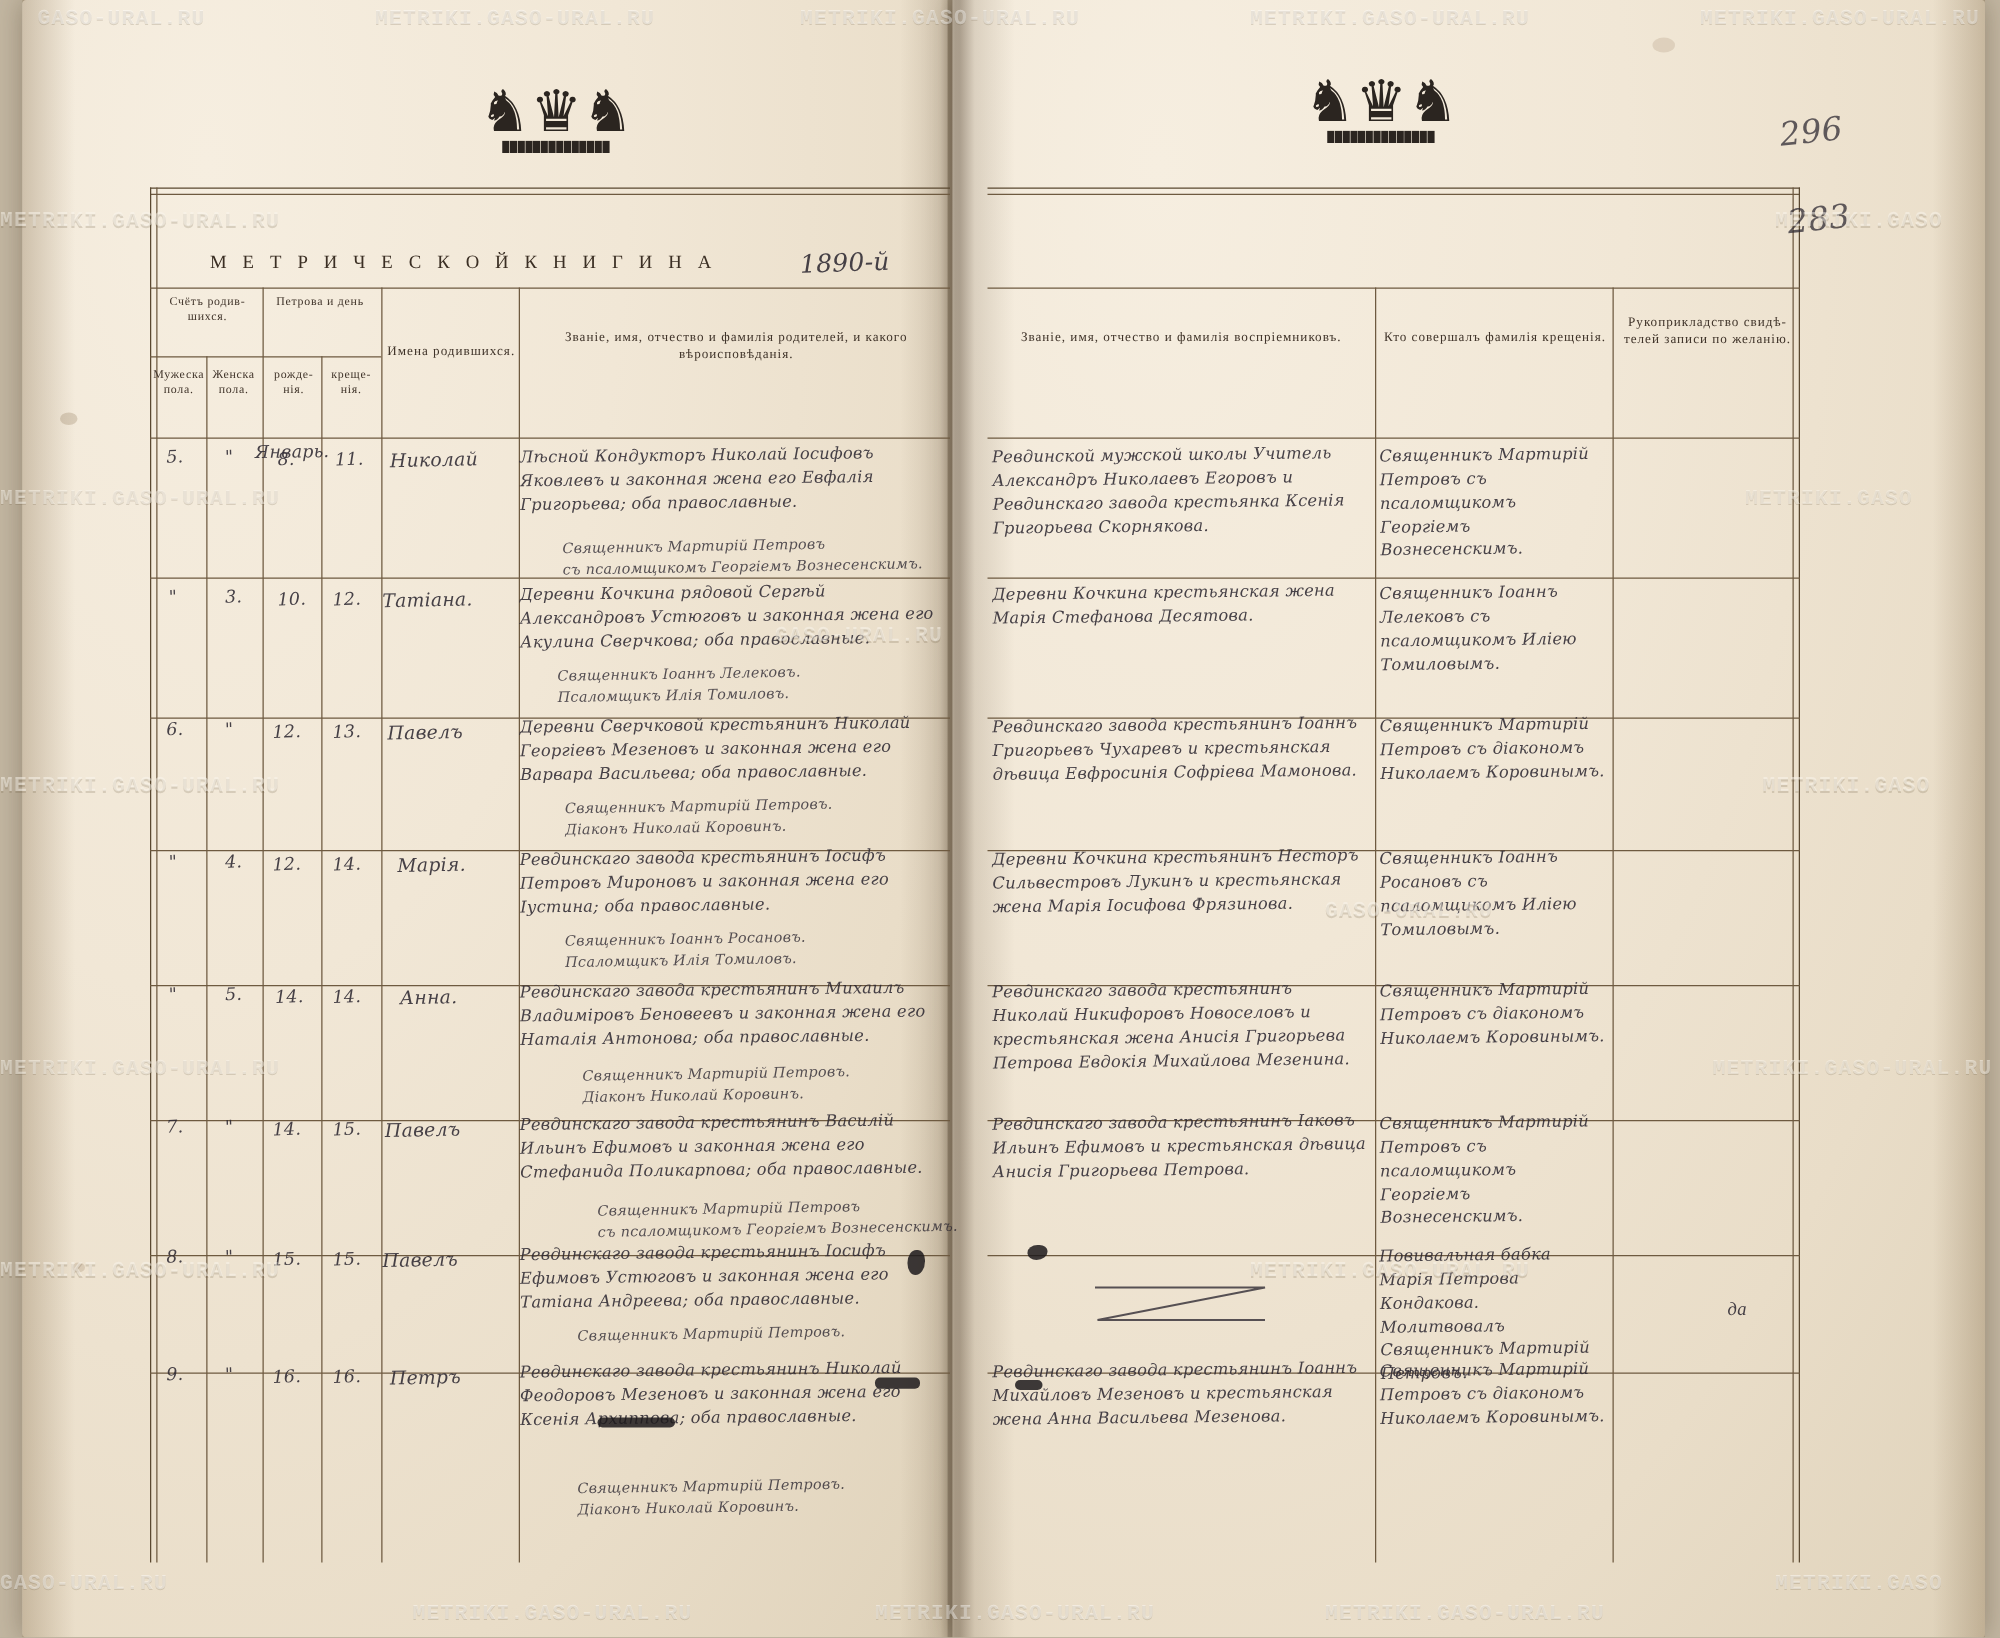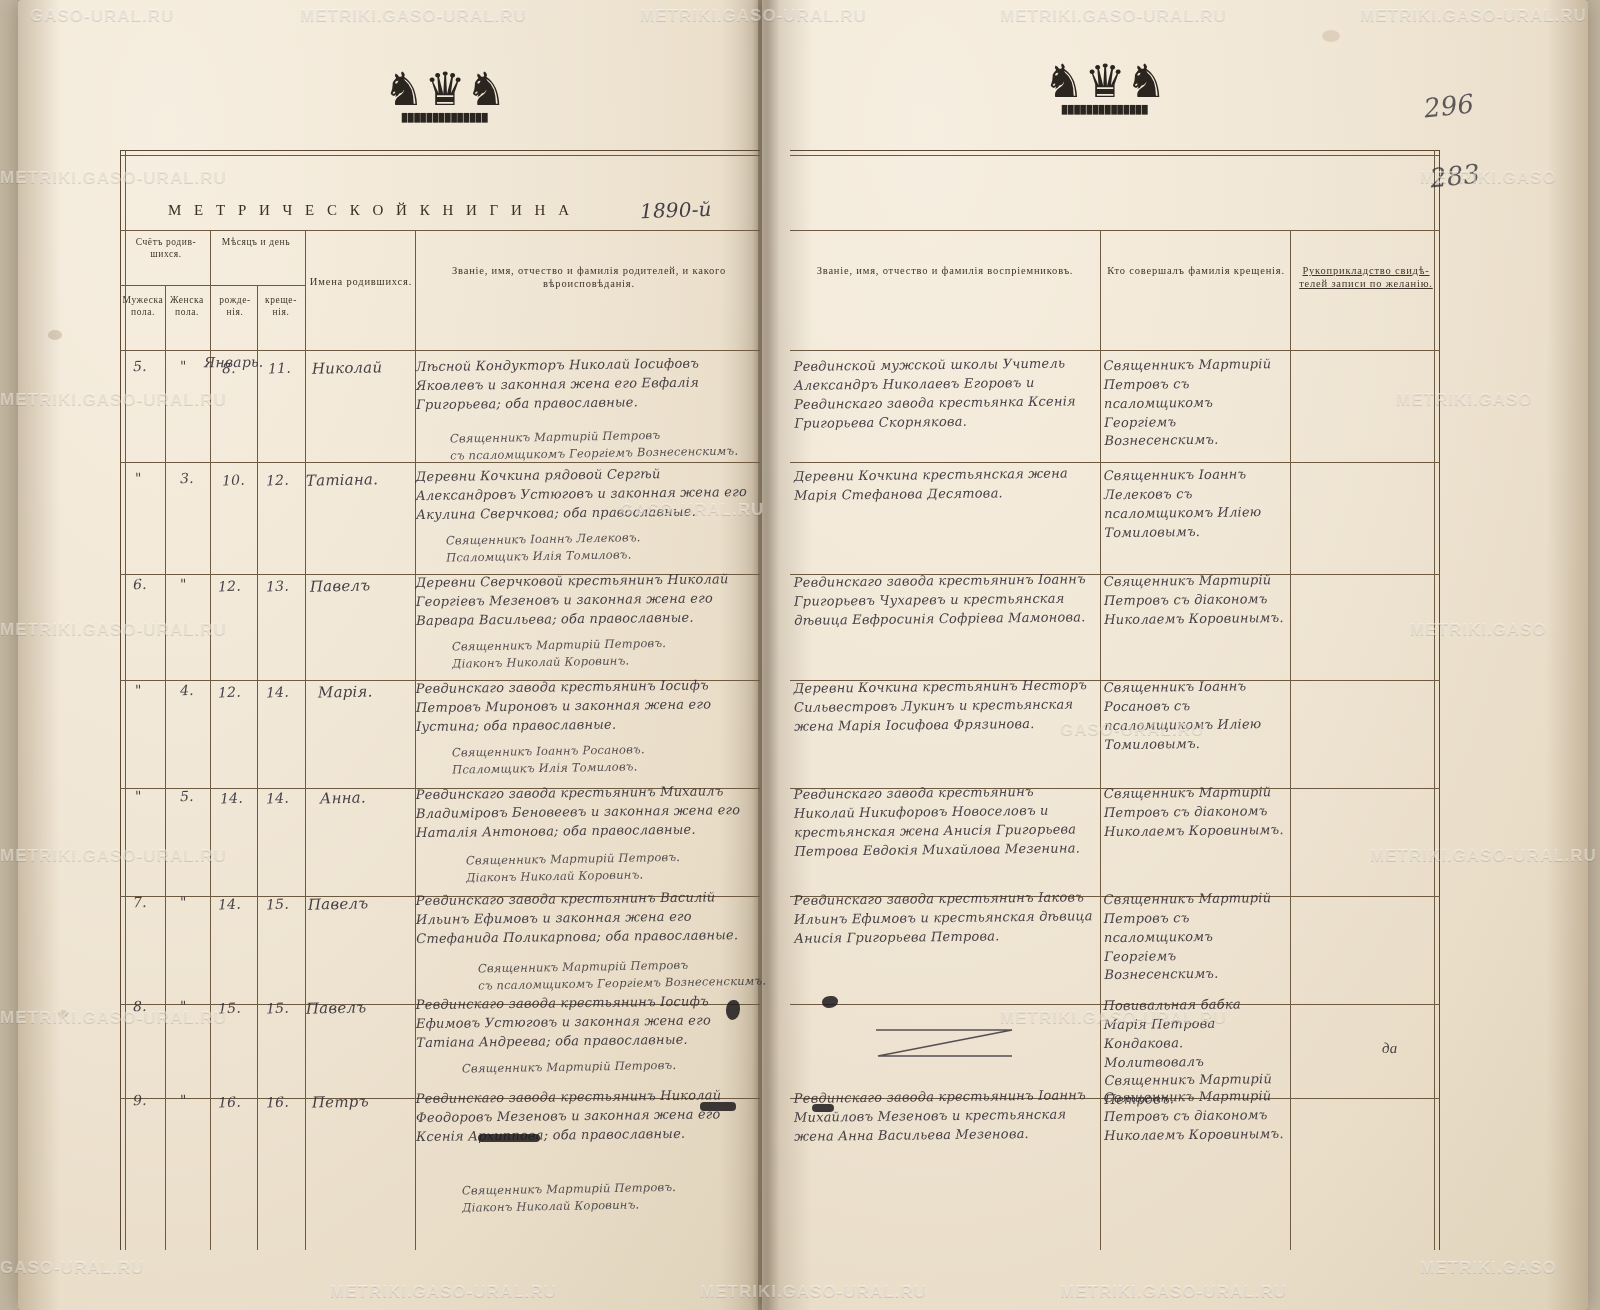--- a/index.html
+++ b/index.html
@@ -107,21 +107,21 @@
   .crest { position: absolute; text-align: center; color: #2b2520; }
   .crest .bird { font-size: 46px; line-height: 40px; }
   .crest .ribbon { font-size: 8px; letter-spacing: 0.5px; }
 
   
   .blot { position: absolute; background: #1d1a1c; border-radius: 50% 40% 55% 45%; opacity: 0.85; }
 
   
   .wm {
     position: absolute;
-    font-family: Liberation Sans, sans-serif;
+    font-family: Liberation Mono, monospace;
     font-weight: bold;
     font-size: 17px;
     letter-spacing: 1px;
     color: rgba(255,255,255,0.42);
     text-shadow: 0 1px 0 rgba(90,70,45,0.18);
     white-space: nowrap;
     pointer-events: none;
   }
   .wm.dark { color: rgba(250,246,238,0.50); }
 </style>
@@ -206,36 +206,36 @@
   <div class="title-line" style="left:168px;top:202px;">М Е Т Р И Ч Е С К О Й   К Н И Г И   Н А</div>
   <div class="hand num" style="left:640px;top:196px;font-size:20px;">1890-й</div>
 
   <div class="hdr tiny" style="left:124px;top:237px;width:84px;">Счётъ родив-
 шихся.</div>
   <div class="hdr tiny" style="left:122px;top:295px;width:42px;">Мужеска
 пола.</div>
   <div class="hdr tiny" style="left:166px;top:295px;width:42px;">Женска
 пола.</div>
 
-  <div class="hdr tiny" style="left:214px;top:237px;width:84px;">Мѣсяцъ
+  <div class="hdr tiny" style="left:214px;top:237px;width:84px;">Петрова
 и день</div>
   <div class="hdr tiny" style="left:212px;top:295px;width:46px;">рожде-
 нiя.</div>
   <div class="hdr tiny" style="left:258px;top:295px;width:46px;">креще-
 нiя.</div>
 
   <div class="hdr small" style="left:306px;top:275px;width:110px;">Имена родившихся.</div>
   <div class="hdr small" style="left:424px;top:264px;width:330px;">Званiе, имя, отчество и фамилiя родителей, и какого
 вѣроисповѣданiя.</div>
 
   <div class="hdr small" style="left:800px;top:264px;width:290px;">Званiе, имя, отчество и фамилiя
 воспрiемниковъ.</div>
   <div class="hdr small" style="left:1106px;top:264px;width:180px;">Кто совершалъ фамилiя
 крещенiя.</div>
-  <div class="hdr small" style="left:1296px;top:264px;width:140px;text-decoration:underline;">Рукоприкладство свидѣ-
+  <div class="hdr small" style="left:1296px;top:252px;width:140px;">Рукоприкладство свидѣ-
 телей записи по желанiю.</div>
 
   <div class="hand folio" style="left:1424px;top:88px;">296</div>
   <div class="hand folio" style="left:1430px;top:158px;">283</div>
 
   <div class="hand" style="left:204px;top:352px;font-size:14px;">Январь.</div>
 
   <div class="hand num" style="left:133px;top:356px;">5.</div>
   <div class="hand num" style="left:180px;top:356px;">"</div>
   <div class="hand num" style="left:222px;top:358px;">8.</div>

